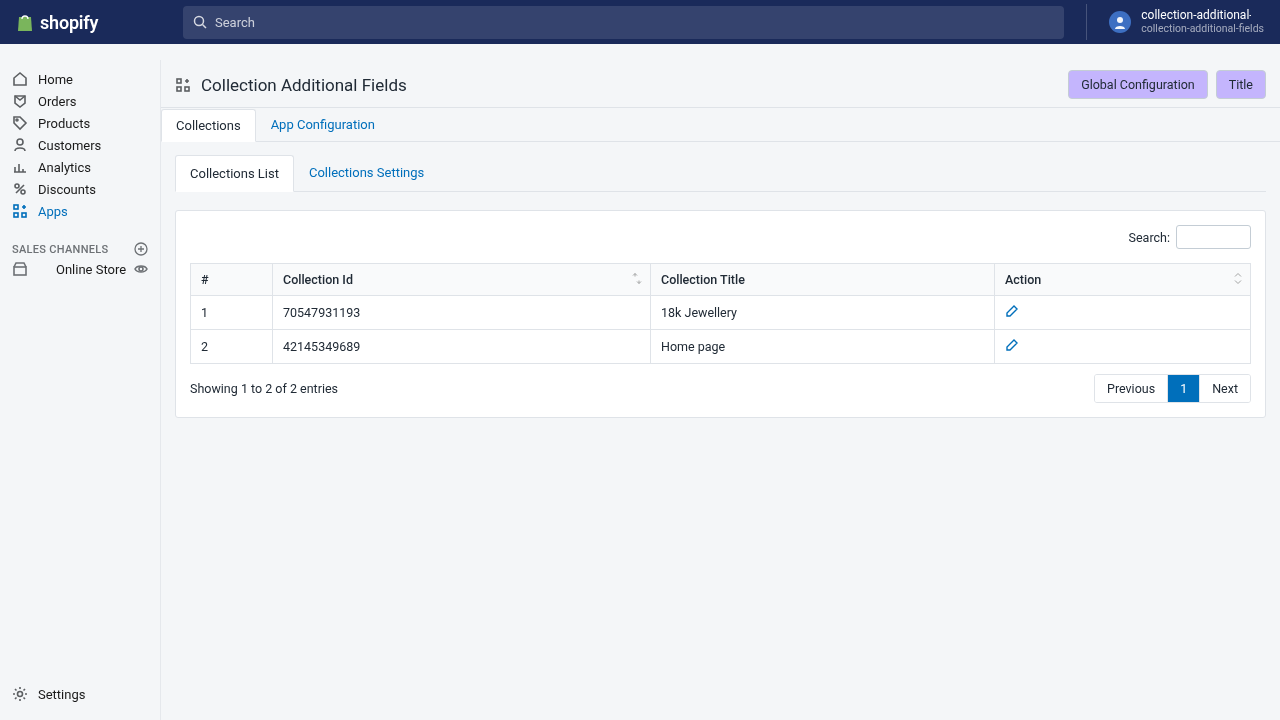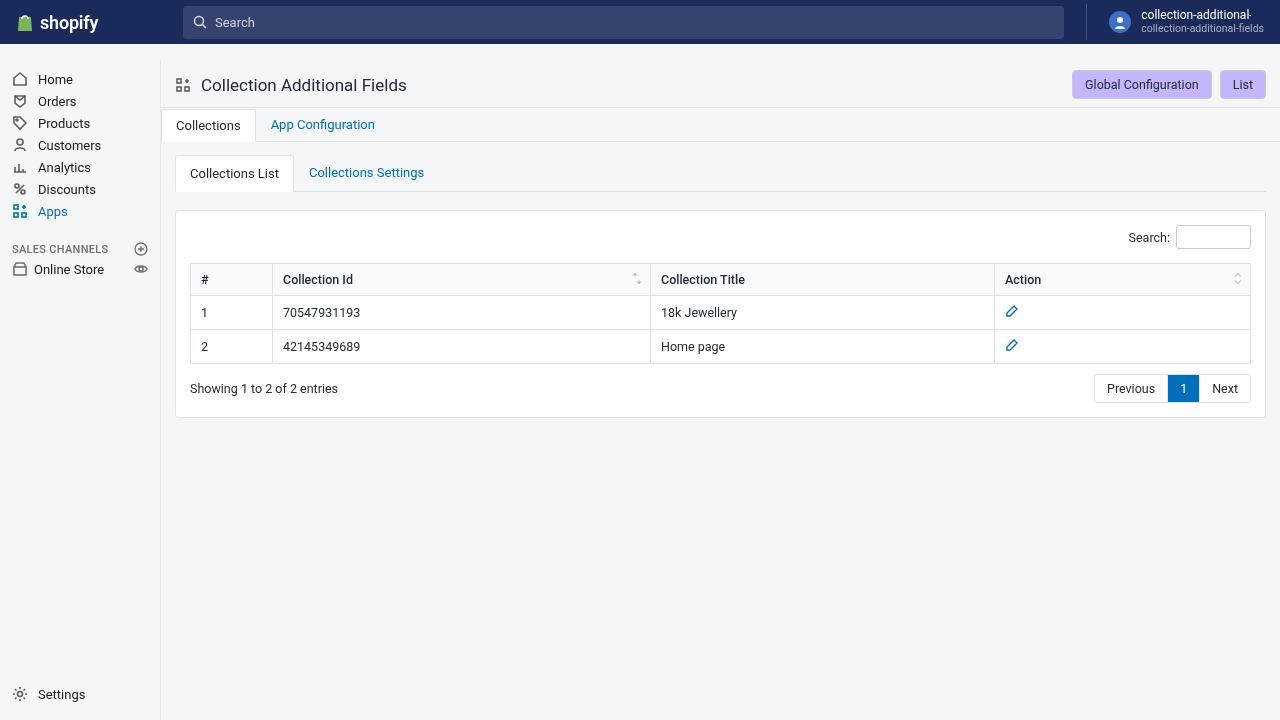--- a/index.html
+++ b/index.html
@@ -25,21 +25,21 @@
 
 
 .sidebar { position: absolute; top: 60px; left: 0; bottom: 0; width: 161px; background: #f4f6f8; border-right: 1px solid #e5e8ec; padding-top: 8px; }
 .nav-item { display: flex; align-items: center; gap: 10px; padding: 4px 12px; height: 22px; cursor: pointer; font-size: 13px; color: #1a1a1a; }
 .nav-item.active { color: #006fbb; }
 .nav-item svg { flex-shrink: 0; stroke: #5c5f62; fill: none; stroke-width: 1.6; }
 .nav-item.active svg { stroke: #006fbb; }
 .section-label { display: flex; align-items: center; justify-content: space-between; padding: 0 12px; margin-top: 20px; font-size: 11px; letter-spacing: 0.3px; color: #6d7175; font-weight: 500; }
 .section-label svg { stroke: #6d7175; cursor: pointer; }
 .channel-item { display: flex; align-items: center; justify-content: space-between; padding: 5px 12px; font-size: 13px; color: #1a1a1a; cursor: pointer; }
-.channel-item .left { display: flex; align-items: center; gap: 6px; }
+.channel-item .left { display: flex; align-items: center; gap: 28px; }
 .channel-item svg { stroke: #6d7175; fill: none; stroke-width: 1.6; }
 .settings-item { position: absolute; bottom: 12px; left: 0; right: 0; display: flex; align-items: center; gap: 10px; padding: 6px 12px; font-size: 13px; color: #1a1a1a; cursor: pointer; }
 .settings-item svg { stroke: #5c5f62; fill: none; stroke-width: 1.6; }
 
 
 .main { position: absolute; top: 60px; left: 161px; right: 0; bottom: 0; overflow: auto; }
 .page-header { display: flex; align-items: center; justify-content: space-between; padding: 10px 14px 8px 14px; border-bottom: 1px solid #dfe3e8; background: #f4f6f8; }
 .page-title-wrap { display: flex; align-items: center; gap: 10px; }
 .page-title-wrap svg { stroke: #5c5f62; fill: none; stroke-width: 1.6; }
 .page-title { font-size: 17px; font-weight: 400; color: #212b36; }
@@ -200,21 +200,21 @@
       <svg width="16" height="16" viewBox="0 0 16 16">
           <rect x="2" y="2" width="4" height="4"></rect>
           <rect x="2" y="10" width="4" height="4"></rect>
           <rect x="10" y="10" width="4" height="4"></rect>
           <path d="M12 2 L12 6 M10 4 L14 4"></path>
         </svg>
       <span class="page-title">Collection Additional Fields</span>
     </div>
     <div class="header-actions">
       <button class="btn">Global Configuration</button>
-      <button class="btn">List</button>
+      <button class="btn">Title</button>
     </div>
   </div>
 
   <div class="tabs-row">
     <div class="tab active">Collections</div>
     <div class="tab link">App Configuration</div>
   </div>
 
   <div class="subtabs-row">
     <div class="subtab active">Collections List</div>

